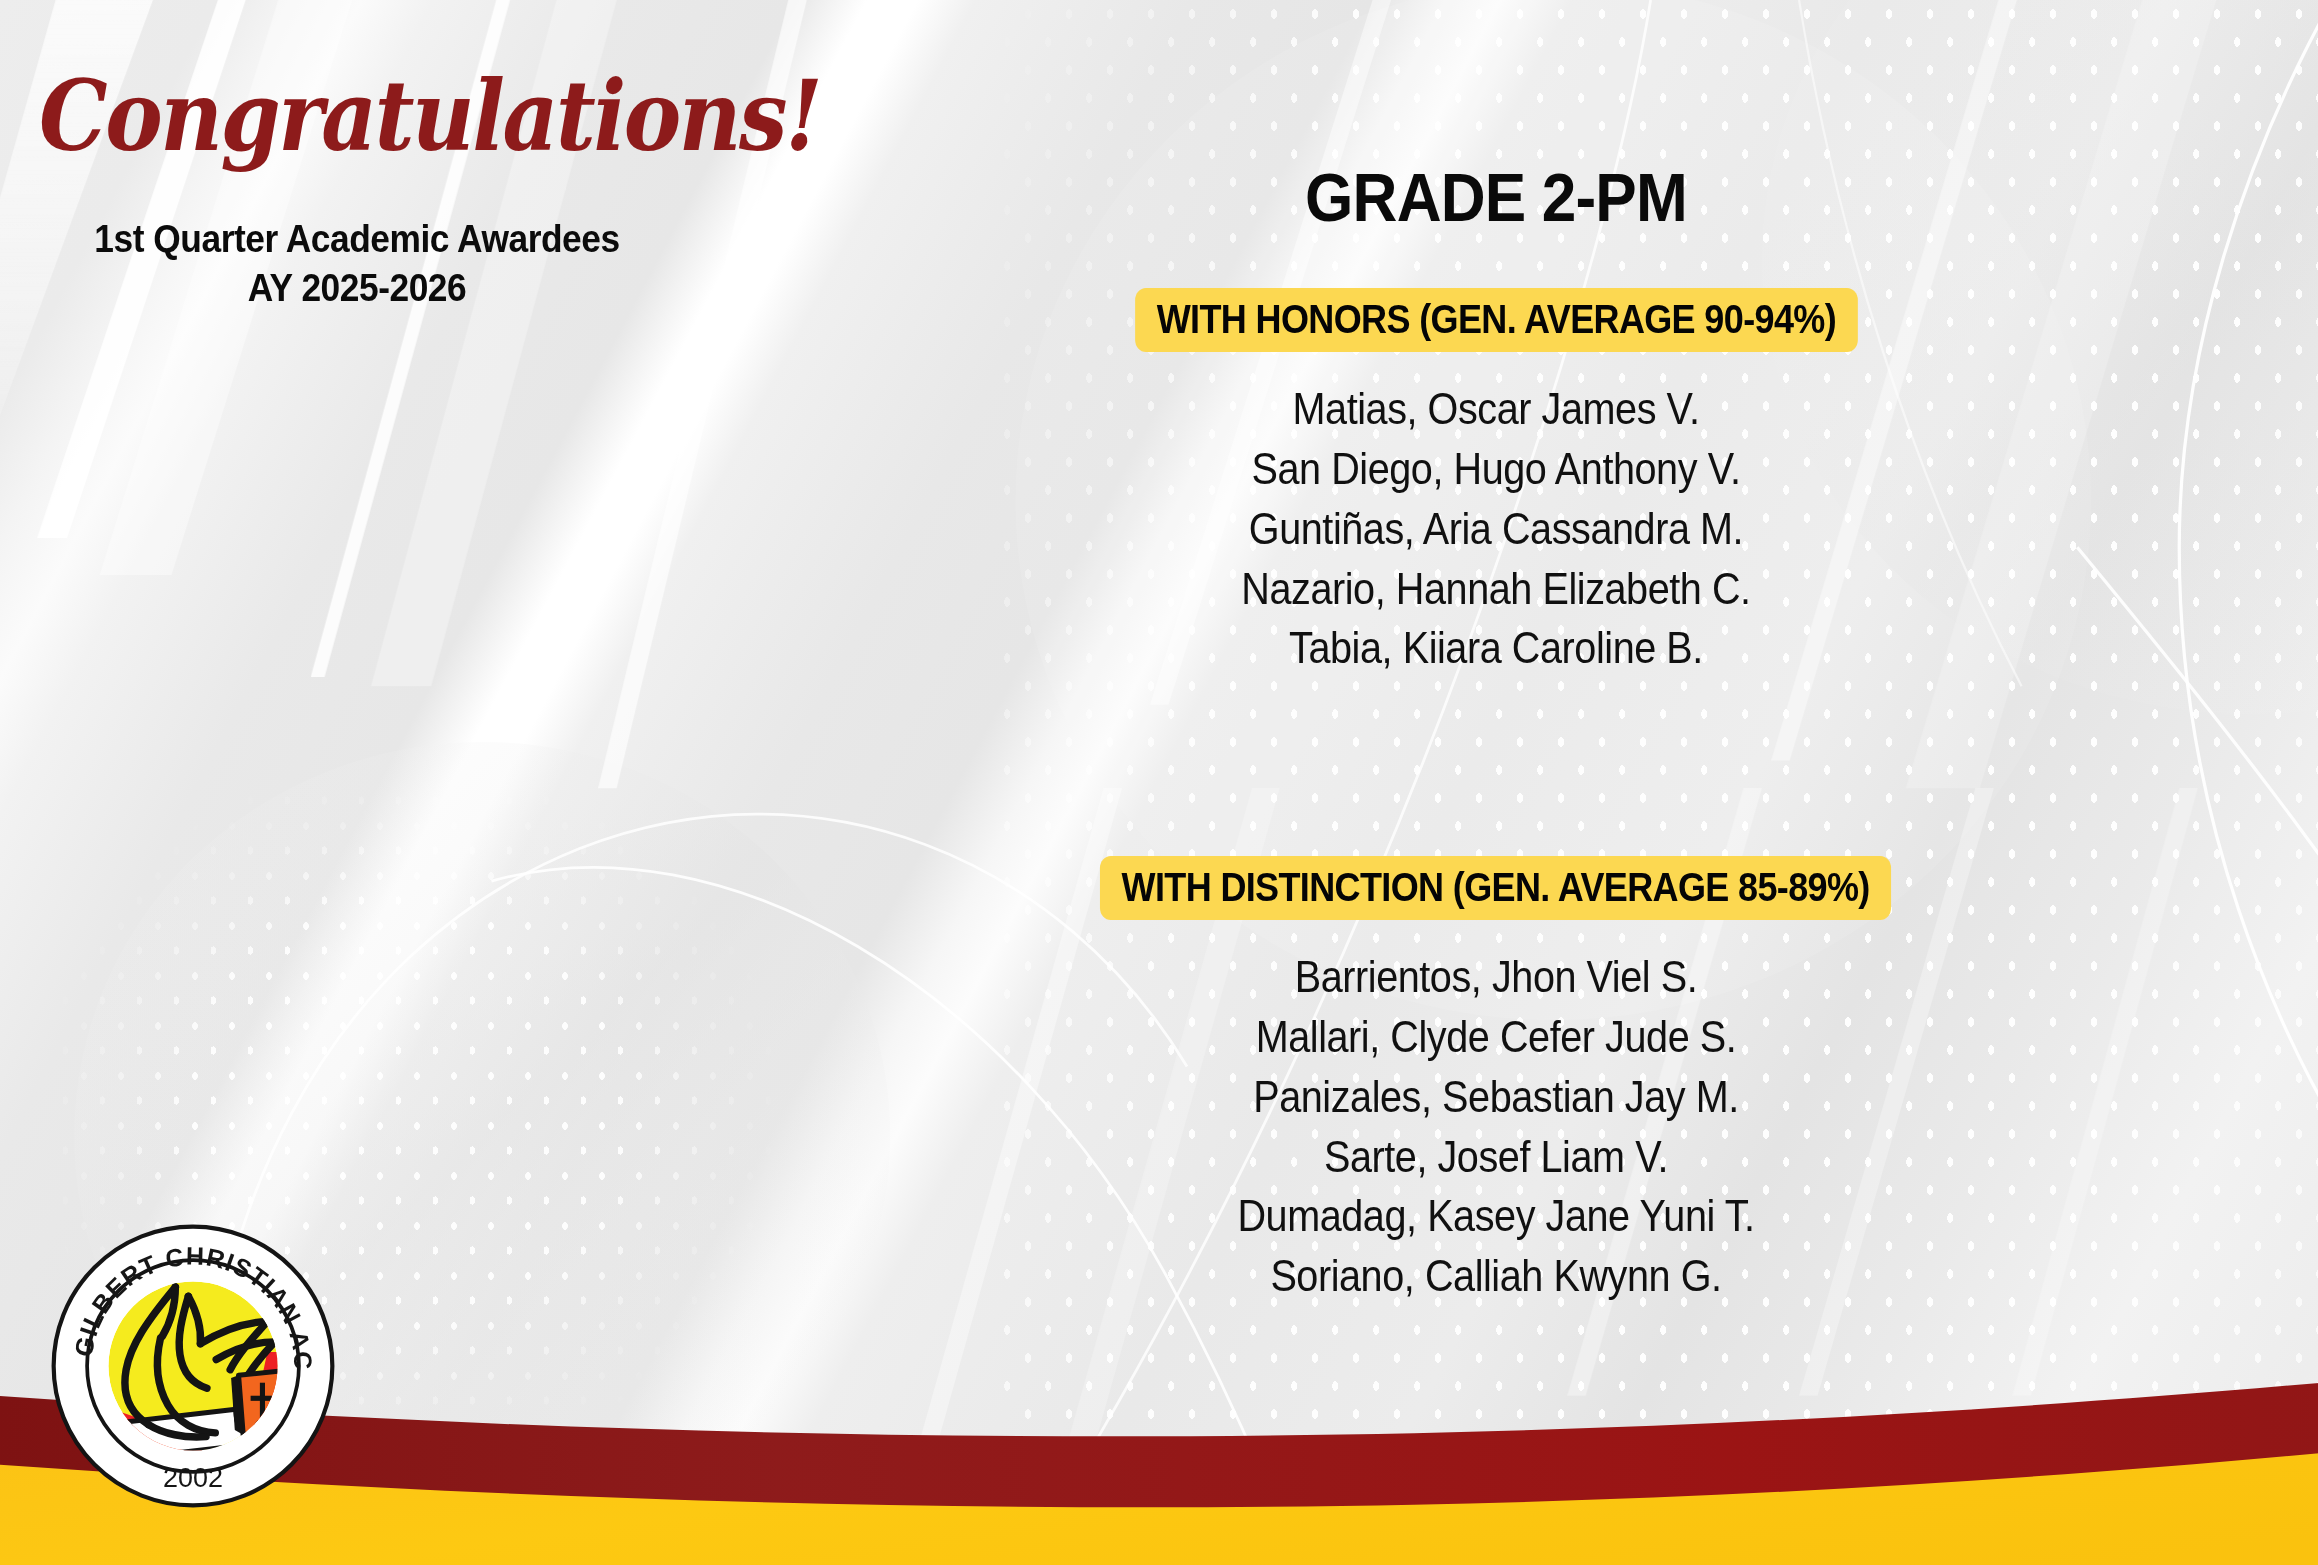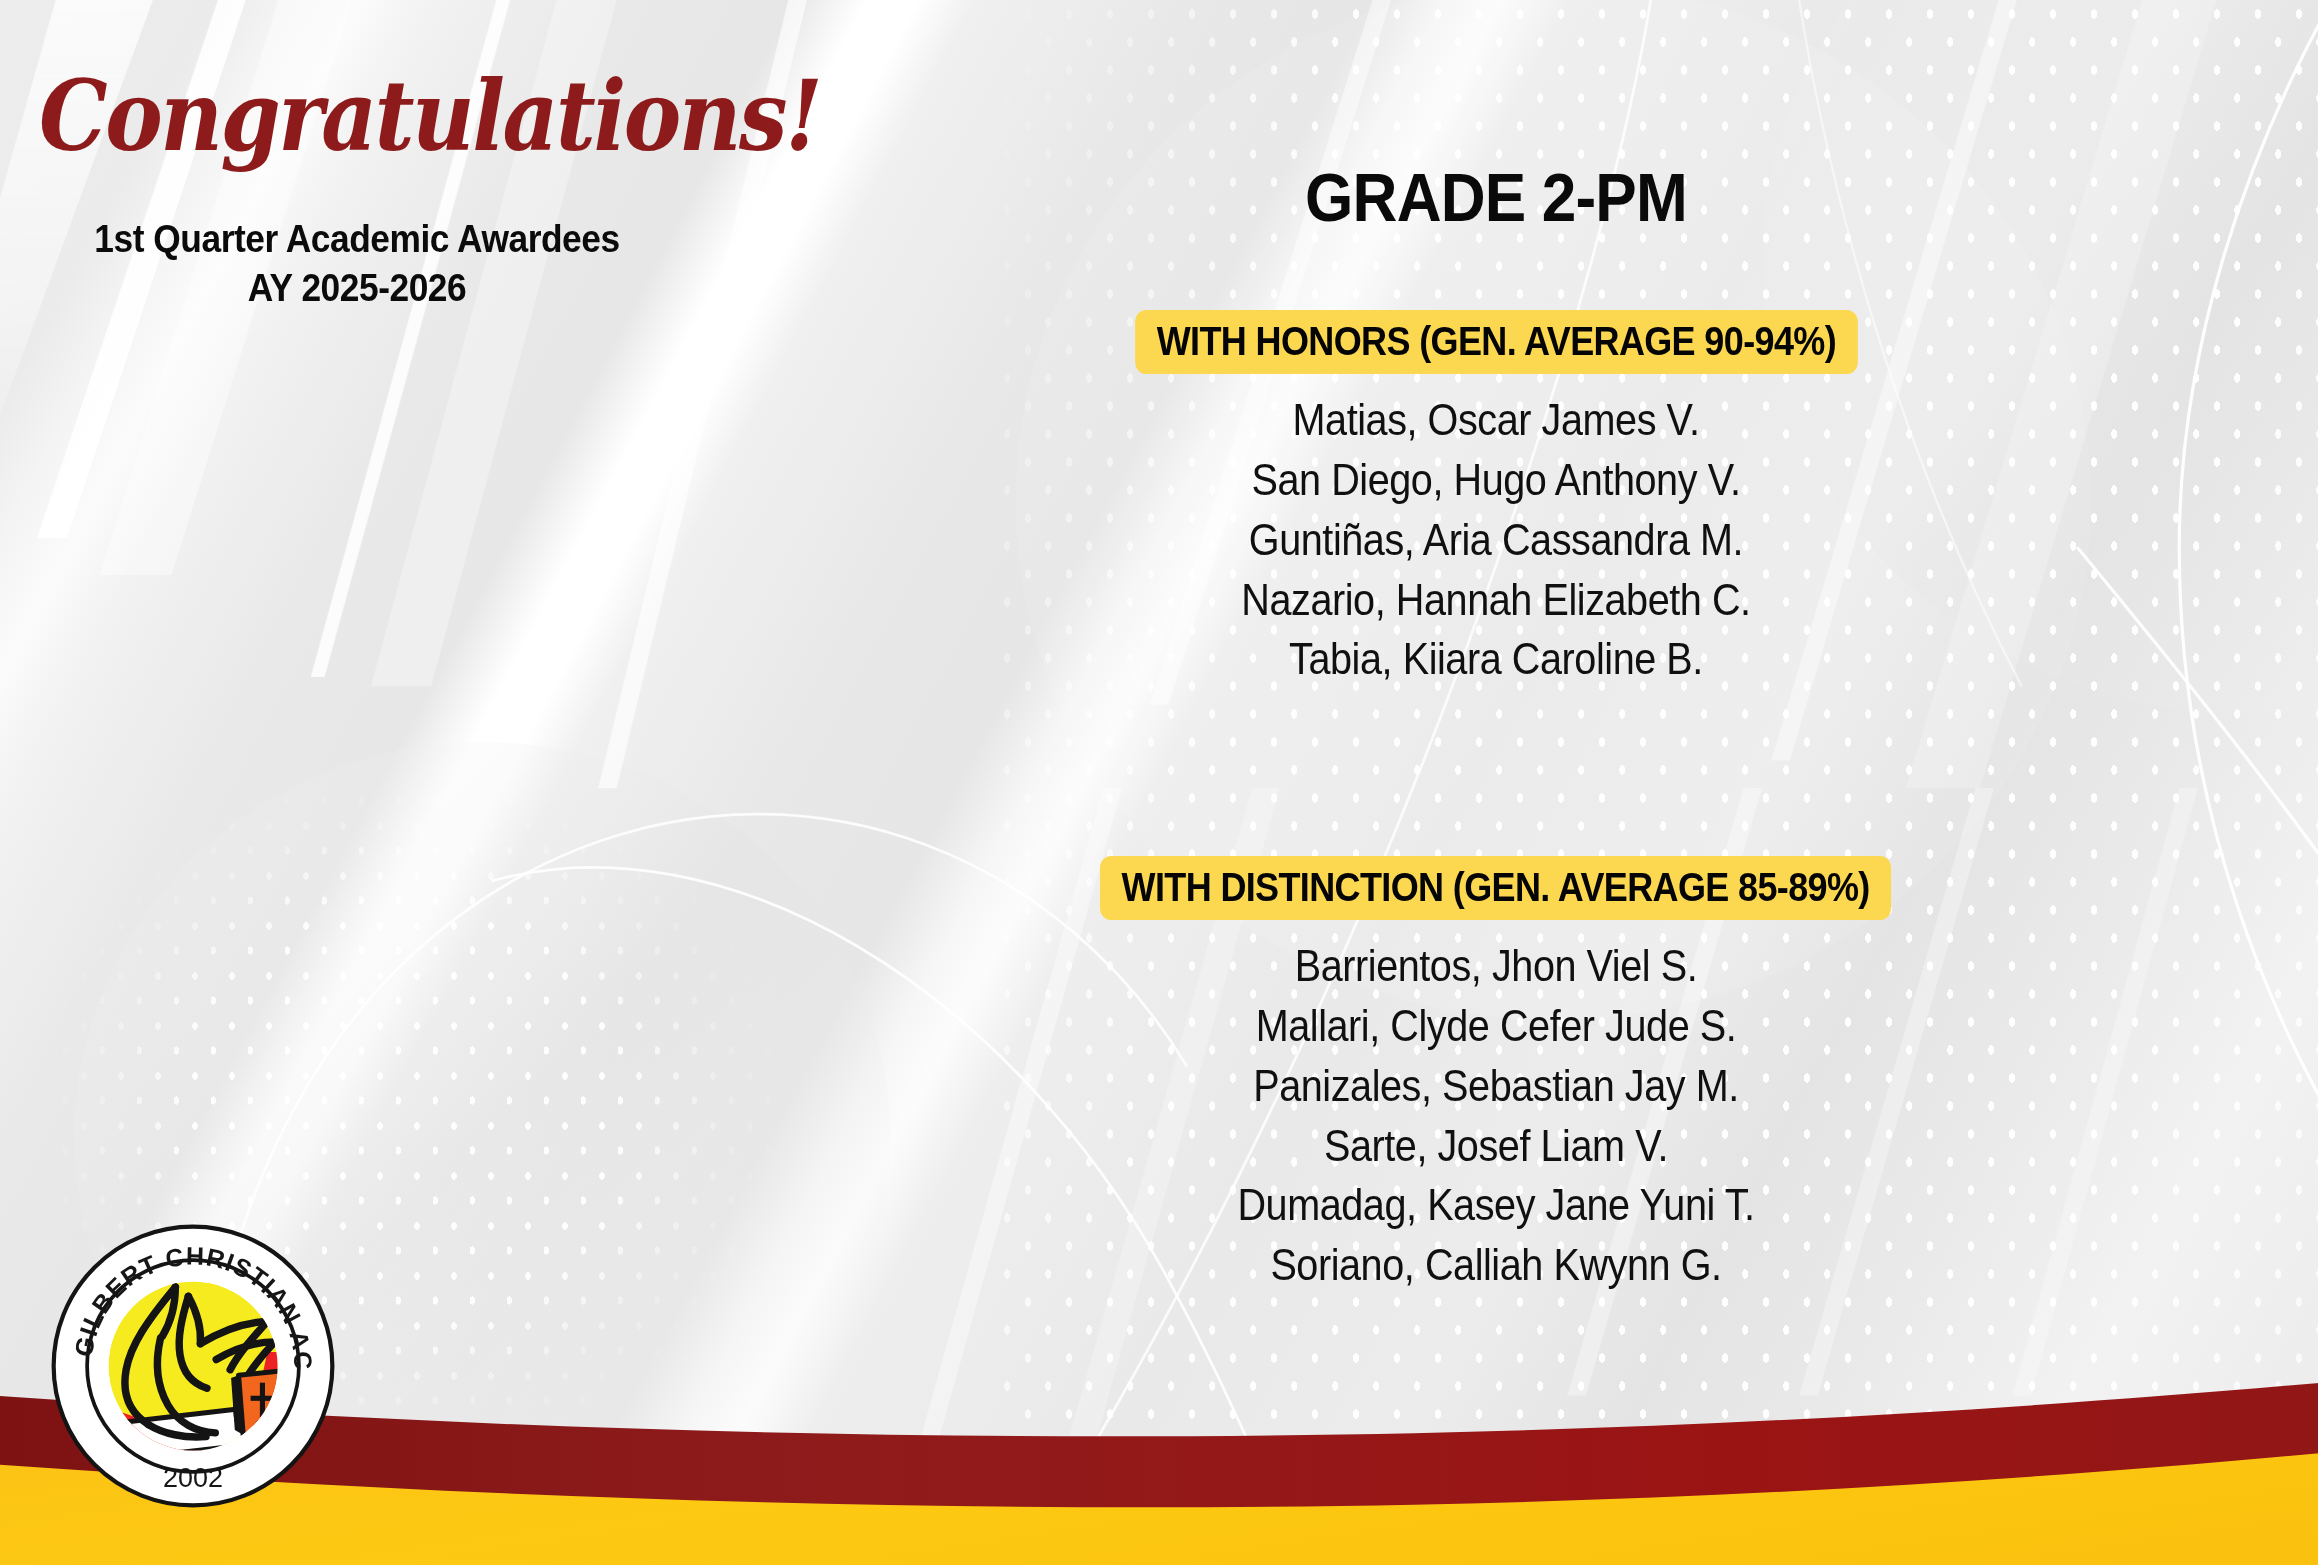--- a/index.html
+++ b/index.html
@@ -117,38 +117,38 @@
     font-weight:700;
     font-size:69px;
     line-height:1;
     letter-spacing:-0.9px;
     color:#0a0a0a;
     transform:scaleX(.9);
     transform-origin:center top;
   }
 
   .section{ position:absolute; left:0; width:1090px; }
-  .section.s1{ top:310px; }
+  .section.s1{ top:288px; }
   .section.s2{ top:856px; }
 
   .badge{
     display:inline-block;
     background:#FCD851;
     border-radius:12px;
     padding:11px 24px 13px;
     font-weight:700;
     font-size:40px;
     line-height:1;
     letter-spacing:-0.7px;
     color:#050505;
     white-space:nowrap;
     transform:scaleX(.9);
   }
 
-  .names{ margin-top:16px; }
+  .names{ margin-top:27px; }
   .name{
     font-size:45px;
     font-weight:400;
     line-height:1.33;
     letter-spacing:-0.5px;
     color:#101010;
     white-space:nowrap;
     transform:scaleX(.88);
   }
 </style>

